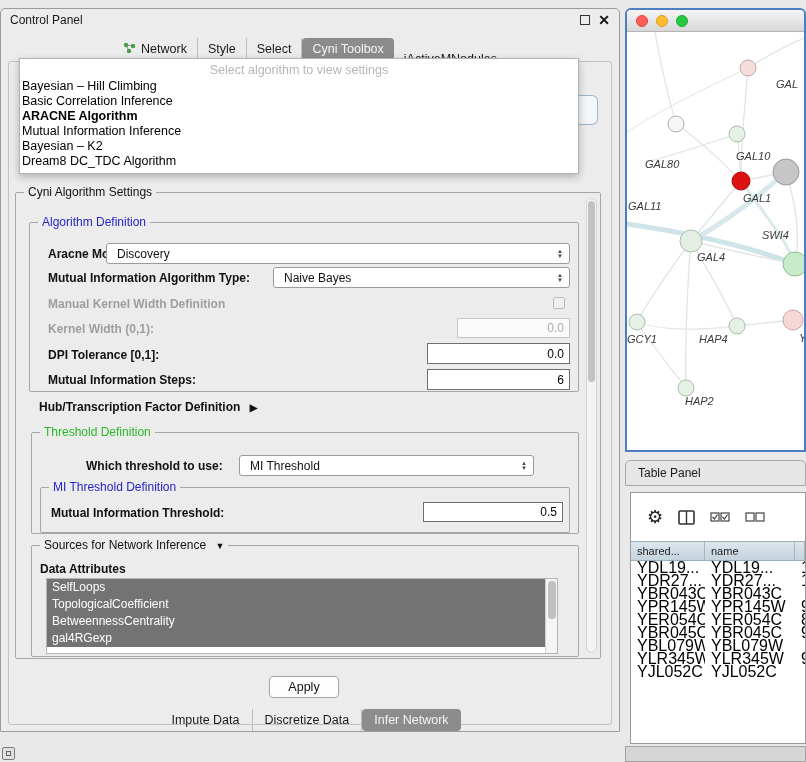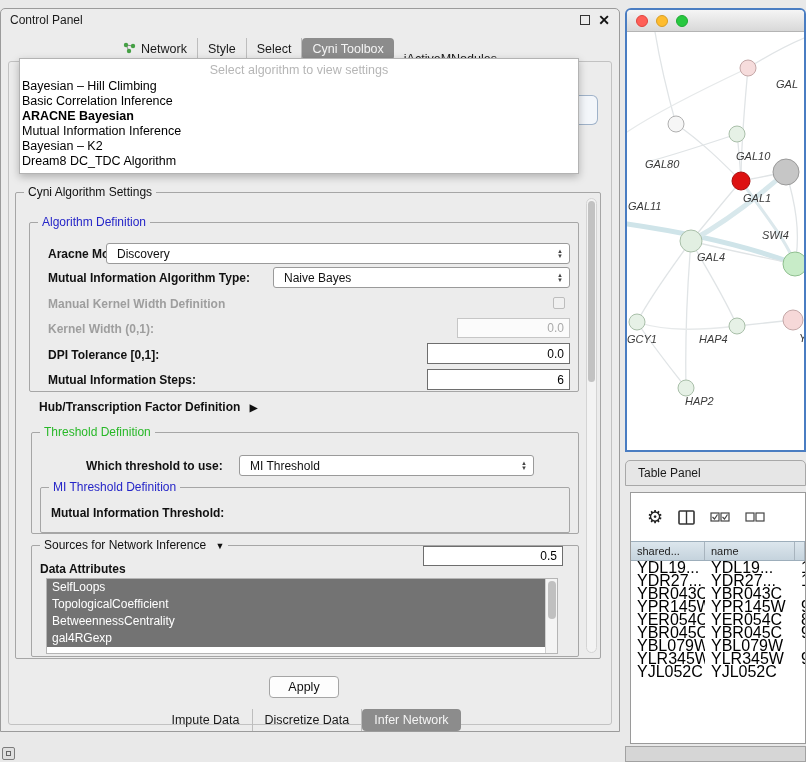--- a/index.html
+++ b/index.html
@@ -147,21 +147,21 @@
   </div>
 
   <div class="cp-content"></div>
 
   <div class="combo-fragment"></div>
 
   <div class="algo-popup" id="algo-popup">
     <div class="popup-header">Select algorithm to view settings</div>
   <div class="popup-item">Bayesian – Hill Climbing</div>
       <div class="popup-item">Basic Correlation Inference</div>
-      <div class="popup-item selected">ARACNE Bayesian</div>
+      <div class="popup-item selected">ARACNE Algorithm</div>
       <div class="popup-item">Mutual Information Inference</div>
       <div class="popup-item">Bayesian – K2</div>
       <div class="popup-item">Dream8 DC_TDC Algorithm</div>
     </div>
 
   <div class="fieldset" style="left:14px; top:183px; width:586px; height:467px;">
     <span class="fieldset-title">Cyni Algorithm Settings</span>
     <div class="v-scroll">
       <div class="v-thumb"></div>
     </div>
@@ -214,21 +214,21 @@
       <span class="combo-value">MI Threshold</span>
       <span class="combo-arrows">
           <span>▲</span>
           <span>▼</span>
         </span>
     </div>
 
     <div class="fieldset" style="left:8px; top:54px; width:530px; height:46px;">
       <span class="fieldset-title title-blue">MI Threshold Definition</span>
       <span class="flabel" style="left:10px; top:18px;">Mutual Information Threshold:</span>
-      <input class="tinput" style="left: 382px; top: 14px; width: 140px; height: 20px; margin-top: 44px;" readonly="" value="0.5">
+      <input class="tinput" style="left: 382px; top: 14px; width: 140px; height: 20px;" readonly="" value="0.5">
     </div>
   </div>
 
   <div class="fieldset" style="left:30px; top:536px; width:548px; height:112px;">
     <span class="fieldset-title">
       <span>Sources for Network Inference</span>
       <span class="tri" style="font-size:9px;">▼</span>
     </span>
     <span class="flabel" style="left:8px; top:16px;">Data Attributes</span>
     <div class="attr-list" style="left:14px; top:32px; width:512px; height:76px;" id="attr-list">

